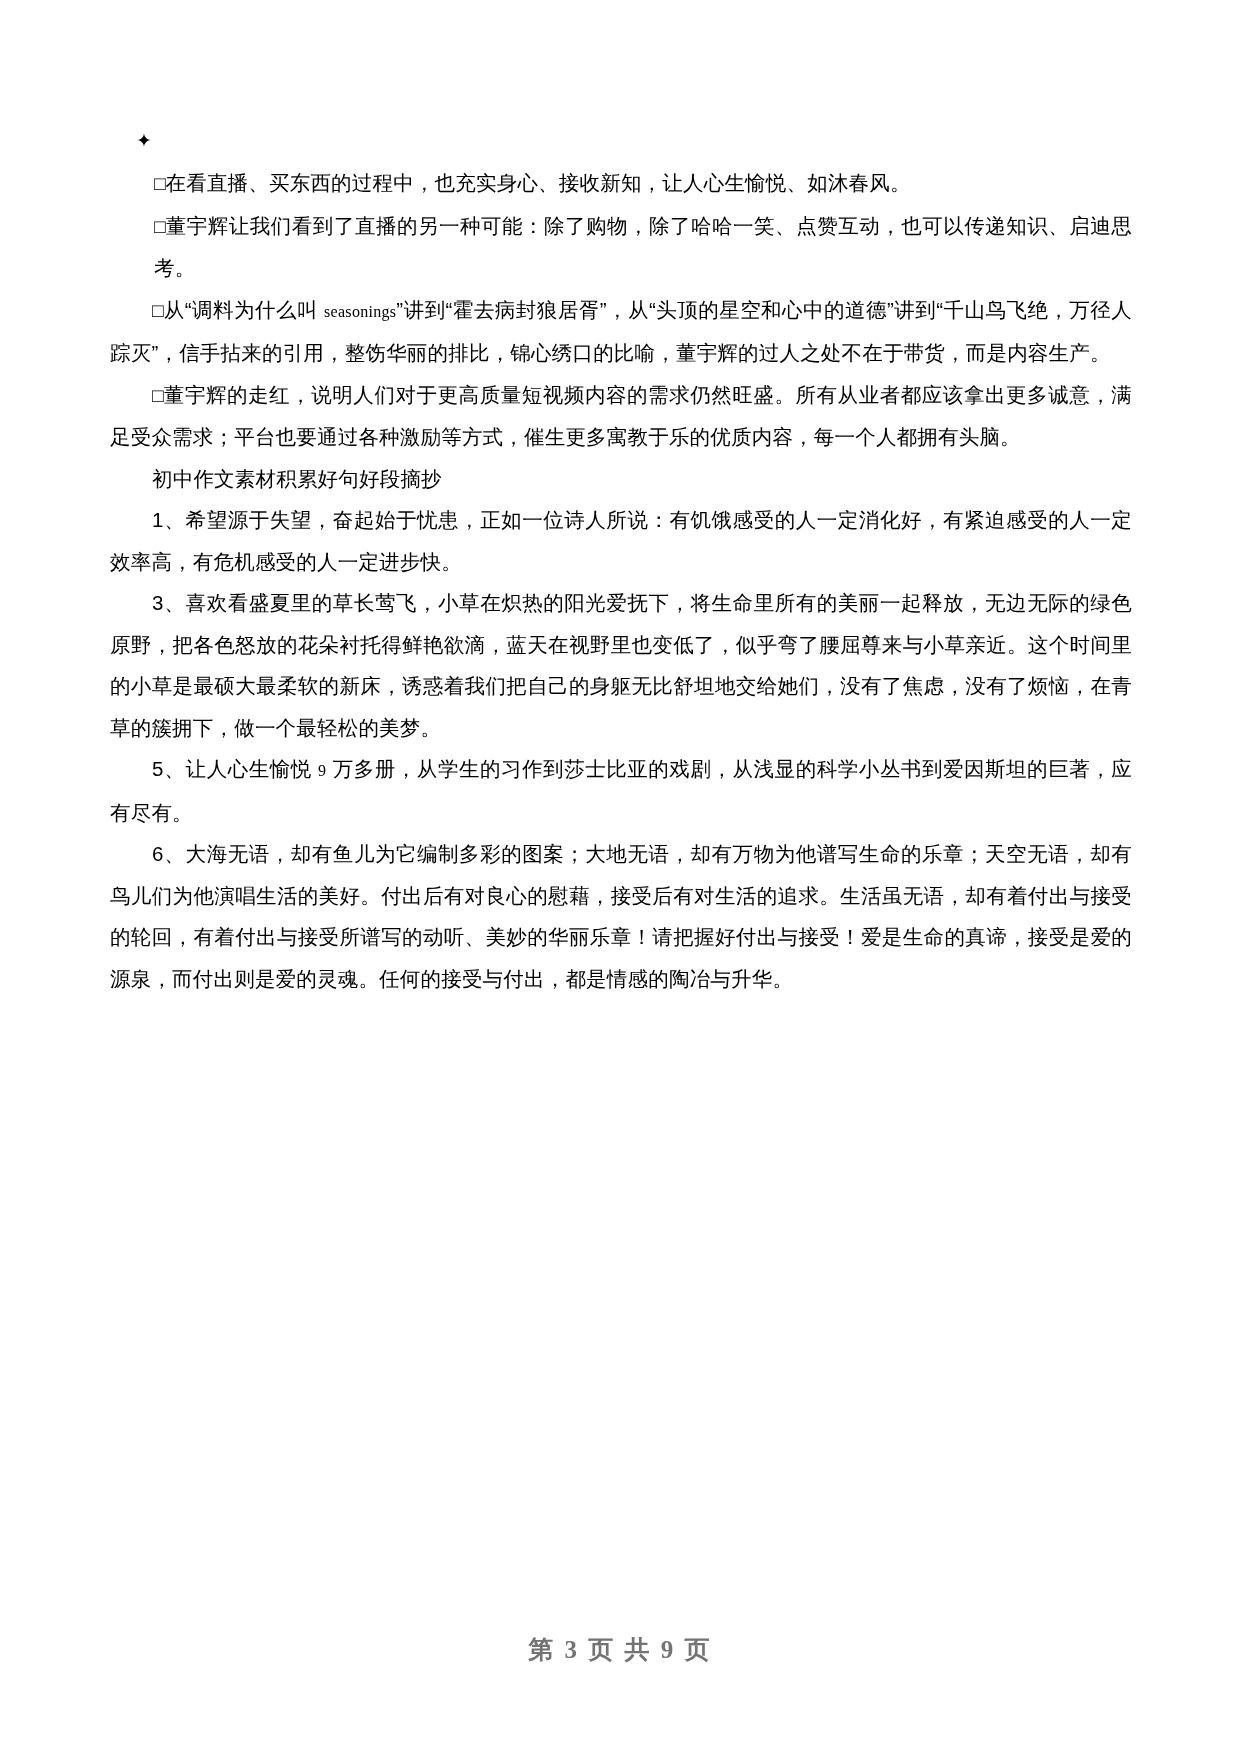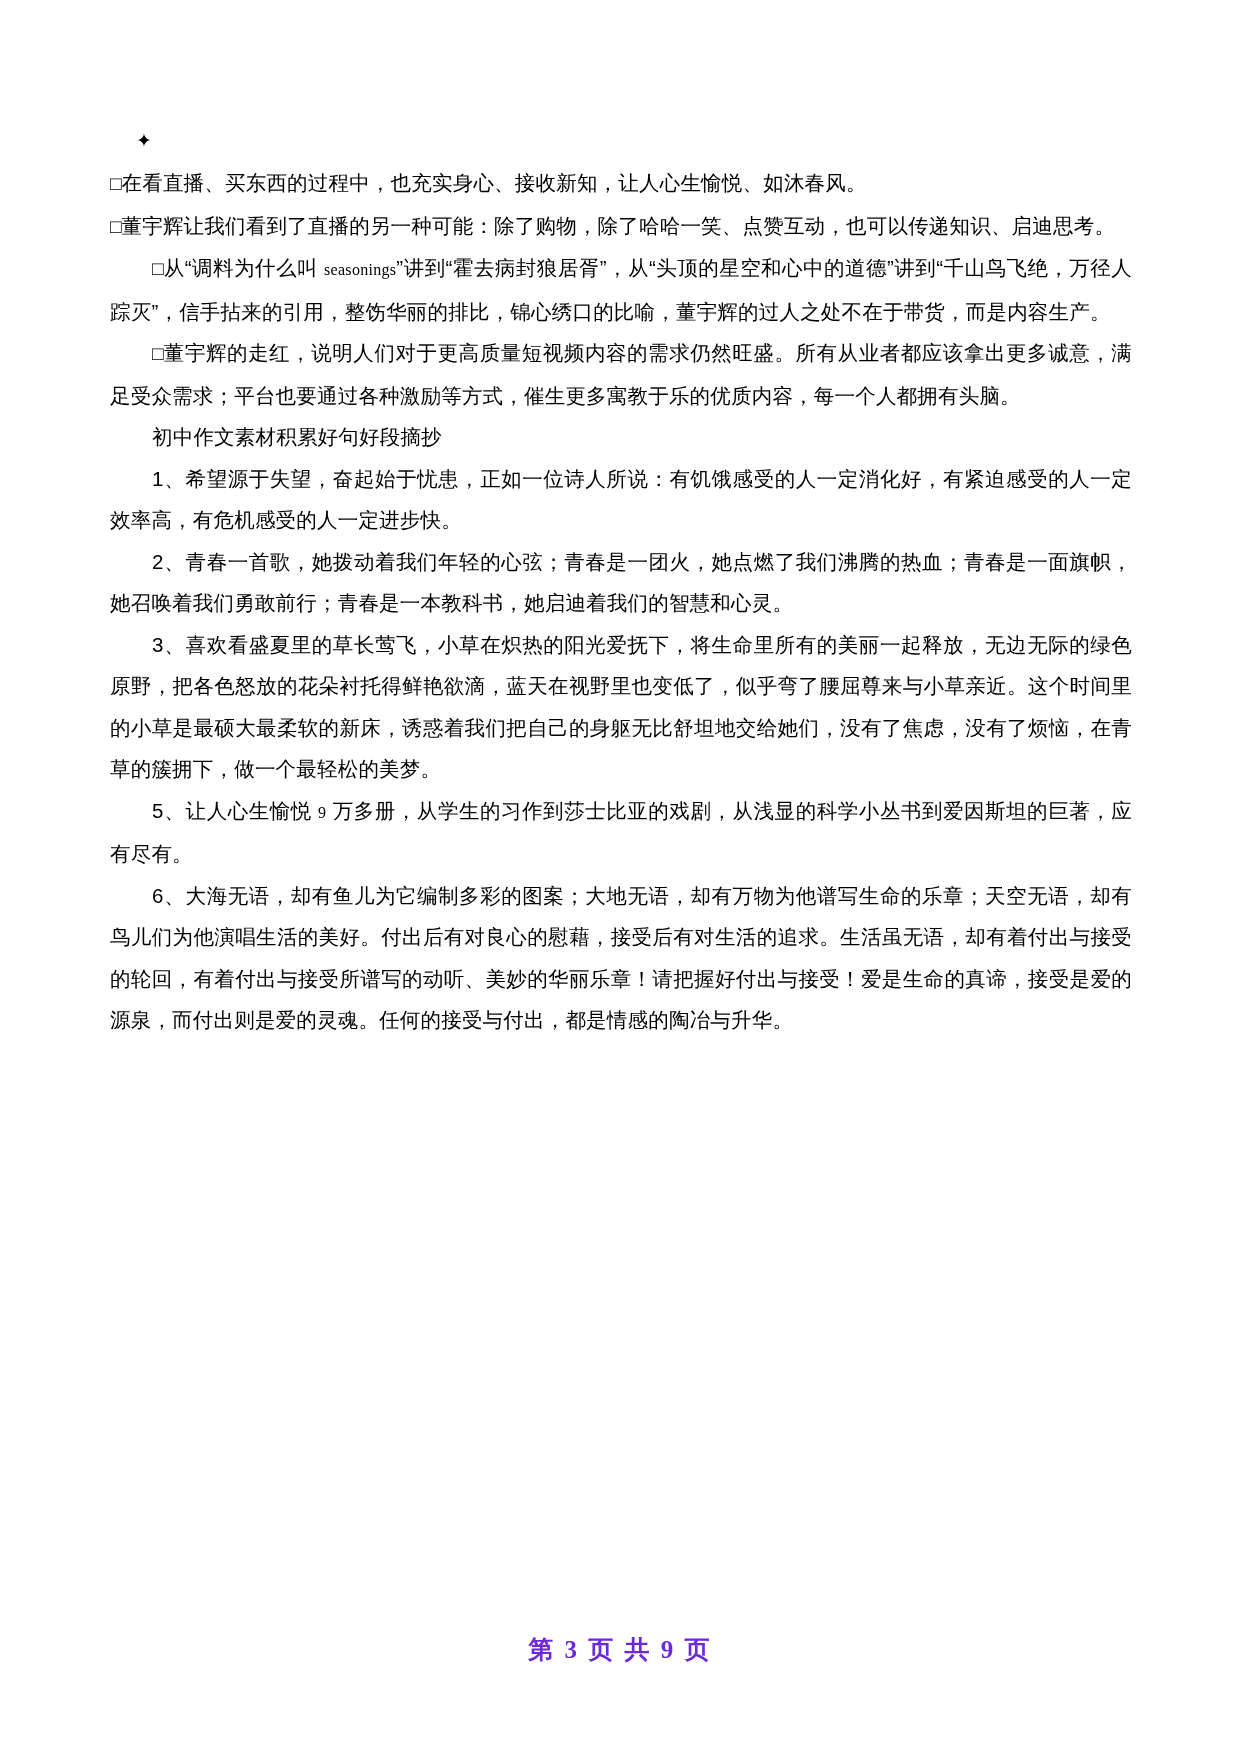--- a/index.html
+++ b/index.html
@@ -46,20 +46,21 @@
     transform: translateY(-1px);
   }
 
   p.para {
     margin: 0 0 0 0;
     text-indent: 42px;
   }
 
   p.para.noindent {
     text-indent: 0;
+    margin-left: 44px;
   }
 
   .heading-line {
     text-indent: 44px;
   }
 
   .checkbox-glyph {
     font-size: 19px;
     letter-spacing: 0;
   }
@@ -77,21 +78,21 @@
   .footer {
     position: absolute;
     left: 0;
     right: 0;
     bottom: 88px;
     text-align: center;
     font-family: "Liberation Serif", "DejaVu Serif", serif;
     font-weight: bold;
     font-size: 25px;
     letter-spacing: 2.5px;
-    color: #6d28d9;
+    color: #737373;
   }
 </style>
 </head>
 <body>
 
 <div class="page">
 
   <div class="bullet-row">
     <span class="bullet-glyph">✦</span>
   </div>
@@ -103,21 +104,20 @@
     <p class="para noindent"><span class="checkbox-glyph">□</span><span>董宇辉让我们看到了直播的另一种可能：除了购物，除了哈哈一笑、点赞互动，也可以传递知识、启迪思考。</span></p>
 
     <p class="para"><span class="checkbox-glyph">□</span><span>从“调料为什么叫 </span><span class="latin">seasonings</span><span>”讲到“霍去病封狼居胥”，从“头顶的星空和心中的道德”讲到“千山鸟飞绝，万径人踪灭”，信手拈来的引用，整饬华丽的排比，锦心绣口的比喻，董宇辉的过人之处不在于带货，而是内容生产。</span></p>
 
     <p class="para"><span class="checkbox-glyph">□</span><span>董宇辉的走红，说明人们对于更高质量短视频内容的需求仍然旺盛。所有从业者都应该拿出更多诚意，满足受众需求；平台也要通过各种激励等方式，催生更多寓教于乐的优质内容，每一个人都拥有头脑。</span></p>
 
     <p class="para heading-line">初中作文素材积累好句好段摘抄</p>
 
     <p class="para"><span class="numlead">1、</span><span>希望源于失望，奋起始于忧患，正如一位诗人所说：有饥饿感受的人一定消化好，有紧迫感受的人一定效率高，有危机感受的人一定进步快。</span></p>
 
-    <p class="para"><span class="numlead">2、</span><span>青春一首歌，她拨动着我们年轻的心弦；青春是一团火，她点燃了我们沸腾的热血；青春是一面旗帜，她召唤着我们勇敢前行；青春是一本教科书，她启迪着我们的智慧和心灵。</span></p>
 
     <p class="para"><span class="numlead">3、</span><span>喜欢看盛夏里的草长莺飞，小草在炽热的阳光爱抚下，将生命里所有的美丽一起释放，无边无际的绿色原野，把各色怒放的花朵衬托得鲜艳欲滴，蓝天在视野里也变低了，似乎弯了腰屈尊来与小草亲近。这个时间里的小草是最硕大最柔软的新床，诱惑着我们把自己的身躯无比舒坦地交给她们，没有了焦虑，没有了烦恼，在青草的簇拥下，做一个最轻松的美梦。</span></p>
 
 
     <p class="para"><span class="numlead">5、</span><span>让人心生愉悦 </span><span class="latin">9</span><span> 万多册，从学生的习作到莎士比亚的戏剧，从浅显的科学小丛书到爱因斯坦的巨著，应有尽有。</span></p>
 
     <p class="para"><span class="numlead">6、</span><span>大海无语，却有鱼儿为它编制多彩的图案；大地无语，却有万物为他谱写生命的乐章；天空无语，却有鸟儿们为他演唱生活的美好。付出后有对良心的慰藉，接受后有对生活的追求。生活虽无语，却有着付出与接受的轮回，有着付出与接受所谱写的动听、美妙的华丽乐章！请把握好付出与接受！爱是生命的真谛，接受是爱的源泉，而付出则是爱的灵魂。任何的接受与付出，都是情感的陶冶与升华。</span></p>
 
 
   </div>

